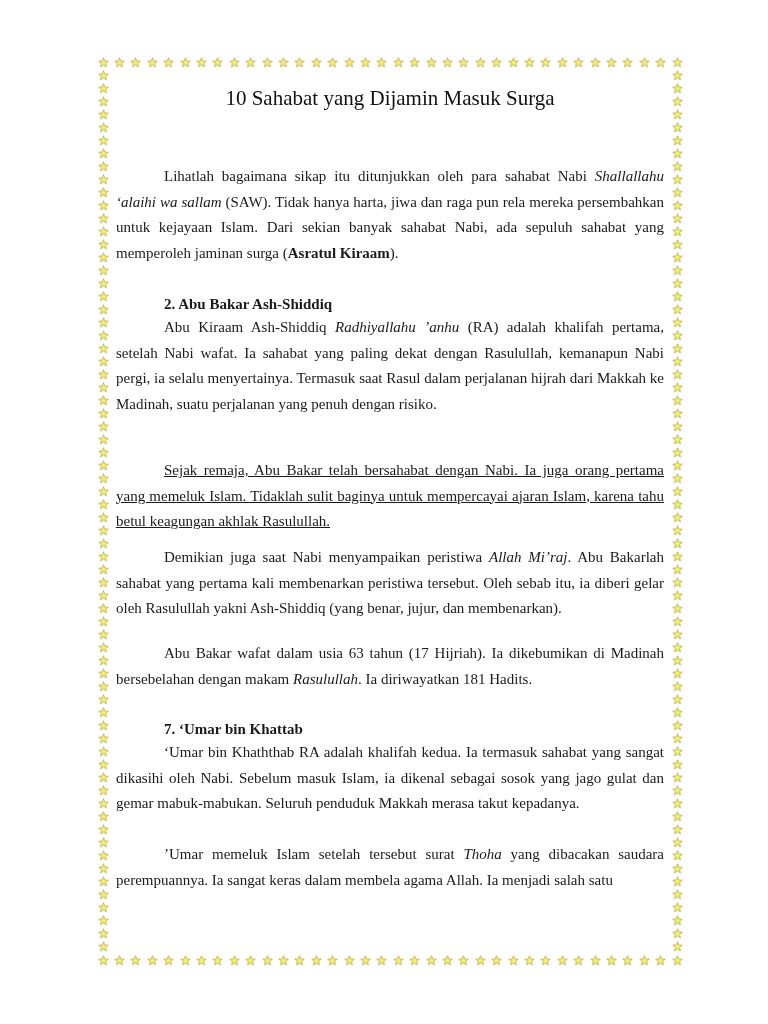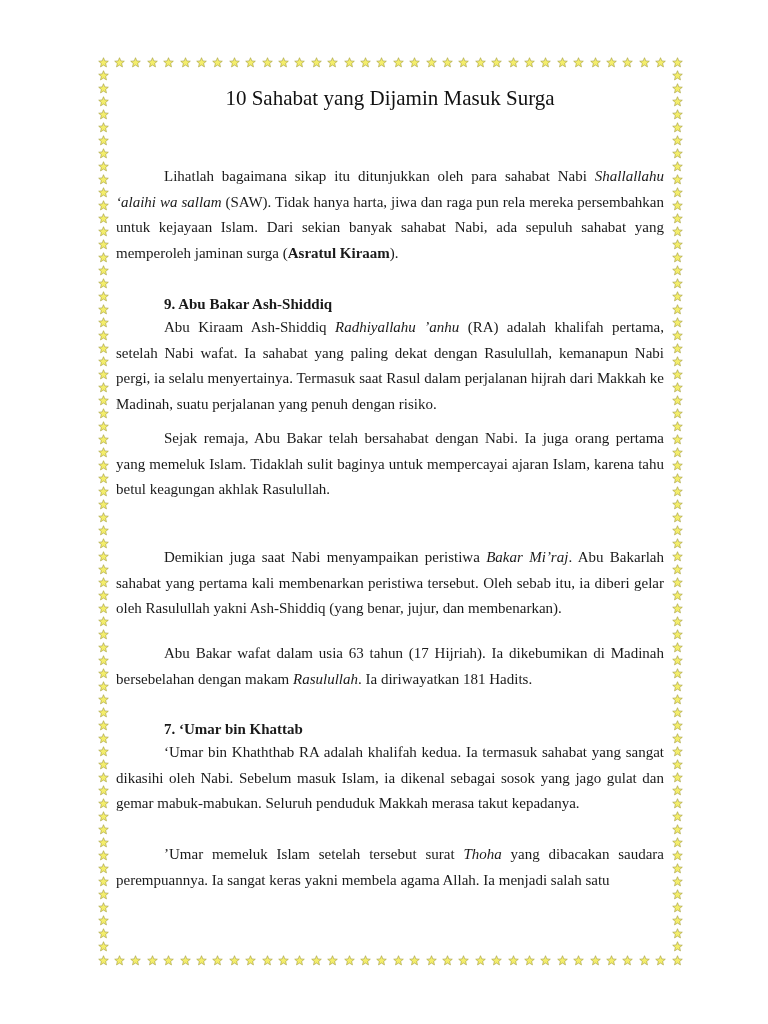--- a/index.html
+++ b/index.html
@@ -1072,30 +1072,30 @@
         </svg>
       </span>
     </div>
 
   <h1 class="title">10 Sahabat yang Dijamin Masuk Surga</h1>
 
   <div class="content">
 
     <p class="para" style="top:164px;"><span class="indent"></span><span>Lihatlah bagaimana sikap itu ditunjukkan oleh para sahabat Nabi </span><i>Shallallahu ‘alaihi wa sallam</i><span> (SAW). Tidak hanya harta, jiwa dan raga pun rela mereka persembahkan untuk kejayaan Islam. Dari sekian banyak sahabat Nabi, ada sepuluh sahabat yang memperoleh jaminan surga (</span><b class="bi">Asratul Kiraam</b><span>).</span></p>
 
-    <p class="heading" style="top:292px;">9. Abu Bakar Ash-Shiddiq</p>
+    <p class="heading" style="top:292px;">2. Abu Bakar Ash-Shiddiq</p>
 
     <p class="para" style="top:315px;"><span class="indent"></span><span>Abu Kiraam Ash-Shiddiq </span><i>Radhiyallahu ’anhu</i><span> (RA) adalah khalifah pertama, setelah Nabi wafat. Ia sahabat yang paling dekat dengan Rasulullah, kemanapun Nabi pergi, ia selalu menyertainya. Termasuk saat Rasul dalam perjalanan hijrah dari Makkah ke Madinah, suatu perjalanan yang penuh dengan risiko.</span></p>
 
-    <p class="para" style="top:426px;"><span class="indent"></span><span>Sejak remaja, Abu Bakar telah bersahabat dengan Nabi. Ia juga orang pertama yang memeluk Islam. Tidaklah sulit baginya untuk mempercayai ajaran Islam, karena tahu betul keagungan akhlak Rasulullah.</span></p>
-
-    <p class="para" style="top:545px;"><span class="indent"></span><span>Demikian juga saat Nabi menyampaikan peristiwa </span><i>Bakar Mi’raj</i><span>. Abu Bakarlah sahabat yang pertama kali membenarkan peristiwa tersebut. Oleh sebab itu, ia diberi gelar oleh Rasulullah yakni Ash-Shiddiq (yang benar, jujur, dan membenarkan).</span></p>
+    <p class="para" style="top:458px;text-decoration:underline;"><span class="indent"></span><span>Sejak remaja, Abu Bakar telah bersahabat dengan Nabi. Ia juga orang pertama yang memeluk Islam. Tidaklah sulit baginya untuk mempercayai ajaran Islam, karena tahu betul keagungan akhlak Rasulullah.</span></p>
+
+    <p class="para" style="top:545px;"><span class="indent"></span><span>Demikian juga saat Nabi menyampaikan peristiwa </span><i>Allah Mi’raj</i><span>. Abu Bakarlah sahabat yang pertama kali membenarkan peristiwa tersebut. Oleh sebab itu, ia diberi gelar oleh Rasulullah yakni Ash-Shiddiq (yang benar, jujur, dan membenarkan).</span></p>
 
     <p class="para" style="top:641px;"><span class="indent"></span><span>Abu Bakar wafat dalam usia 63 tahun (17 Hijriah). Ia dikebumikan di Madinah bersebelahan dengan makam </span><i>Rasulullah</i><span>. Ia diriwayatkan 181 Hadits.</span></p>
 
     <p class="heading" style="top:717px;">7. ‘Umar bin Khattab</p>
 
     <p class="para" style="top:740px;"><span class="indent"></span><span>‘Umar bin Khaththab RA adalah khalifah kedua. Ia termasuk sahabat yang sangat dikasihi oleh Nabi. Sebelum masuk Islam, ia dikenal sebagai sosok yang jago gulat dan gemar mabuk-mabukan. Seluruh penduduk Makkah merasa takut kepadanya.</span></p>
 
-    <p class="para" style="top:842px;"><span class="indent"></span><span>’Umar memeluk Islam setelah tersebut surat </span><i>Thoha</i><span> yang dibacakan saudara perempuannya. Ia sangat keras yakni membela agama Allah. Ia menjadi salah satu</span></p>
+    <p class="para" style="top:842px;"><span class="indent"></span><span>’Umar memeluk Islam setelah tersebut surat </span><i>Thoha</i><span> yang dibacakan saudara perempuannya. Ia sangat keras dalam membela agama Allah. Ia menjadi salah satu</span></p>
 
   </div>
 </div>
 
 </body></html>

